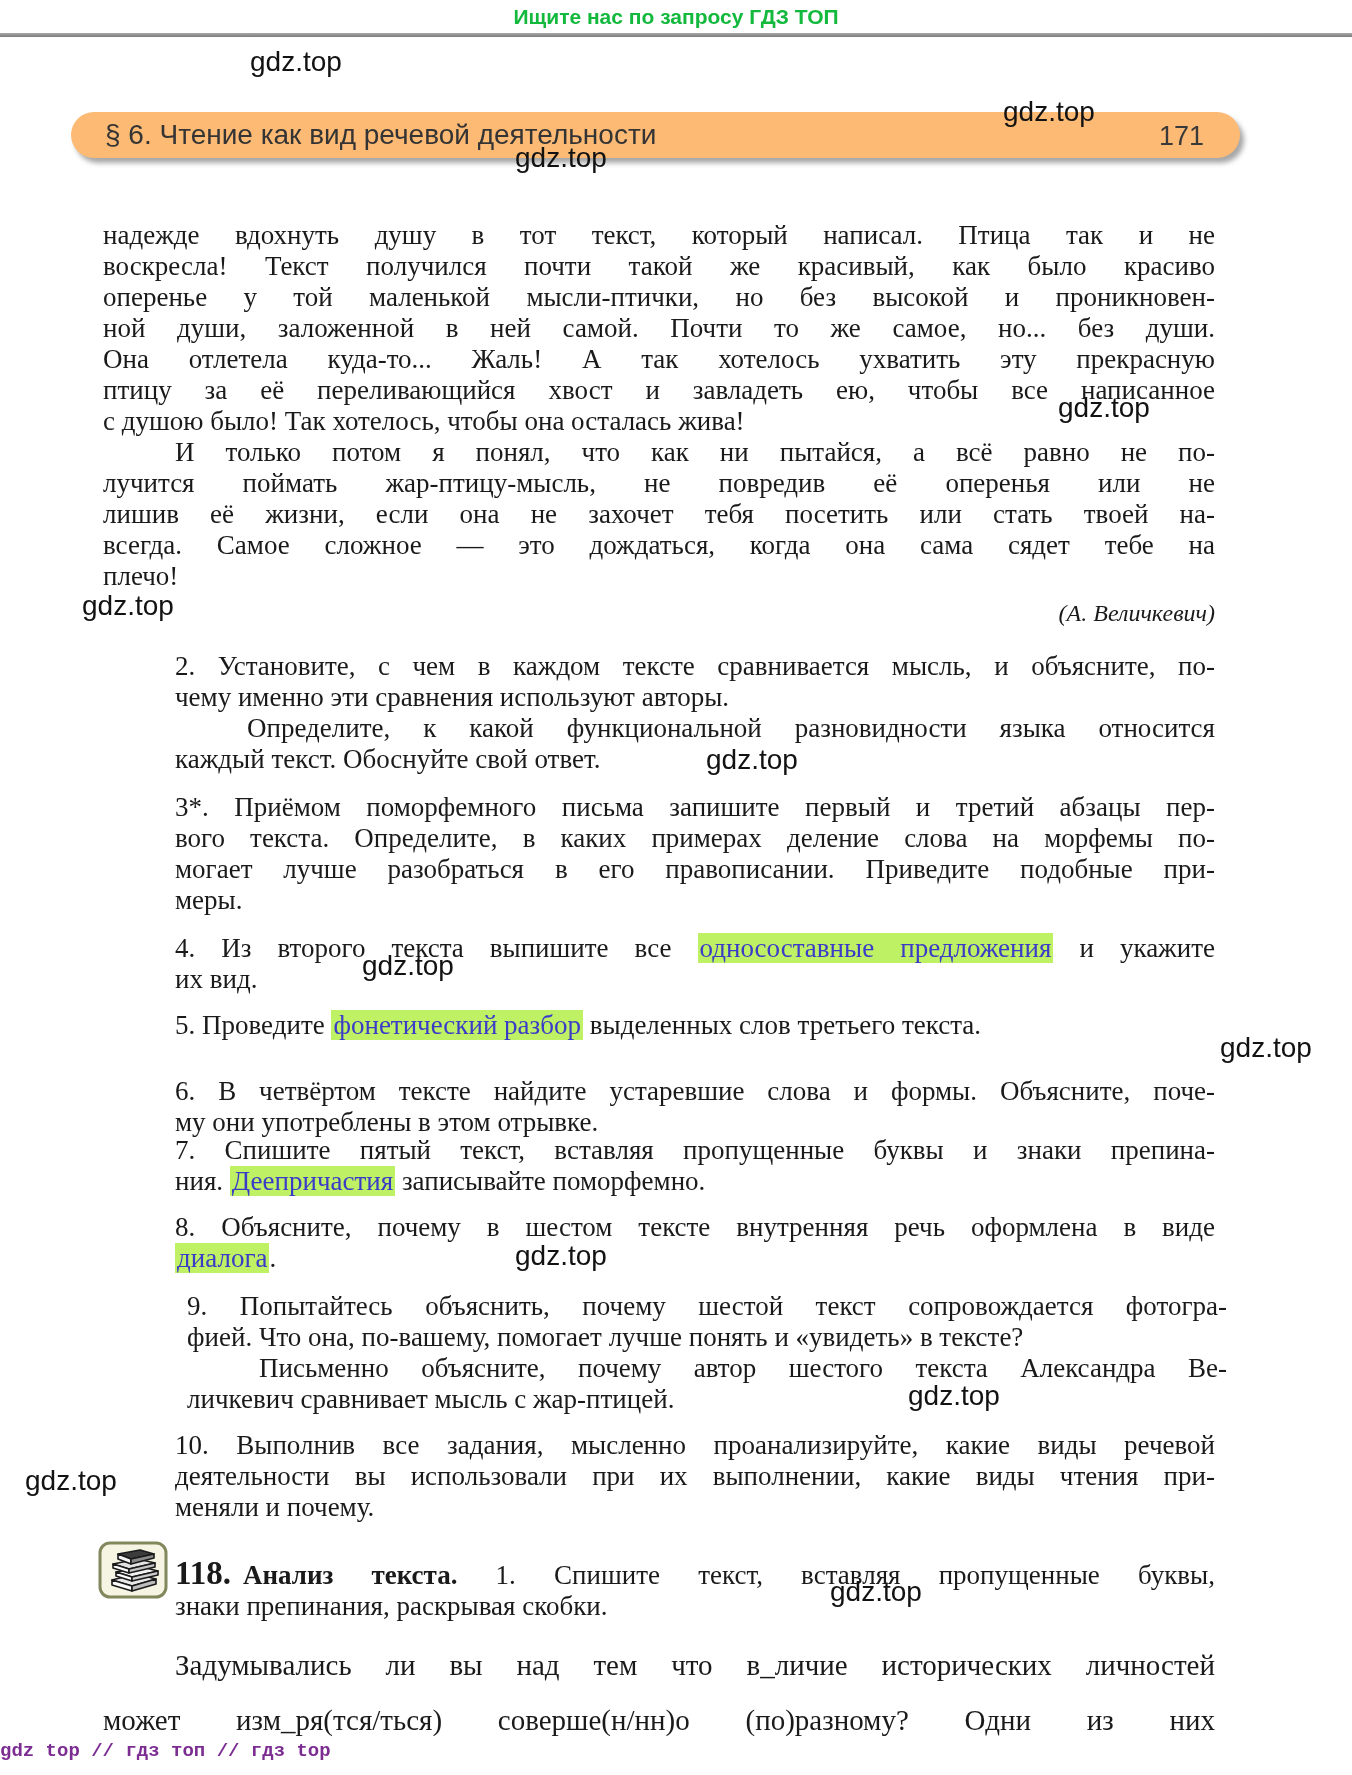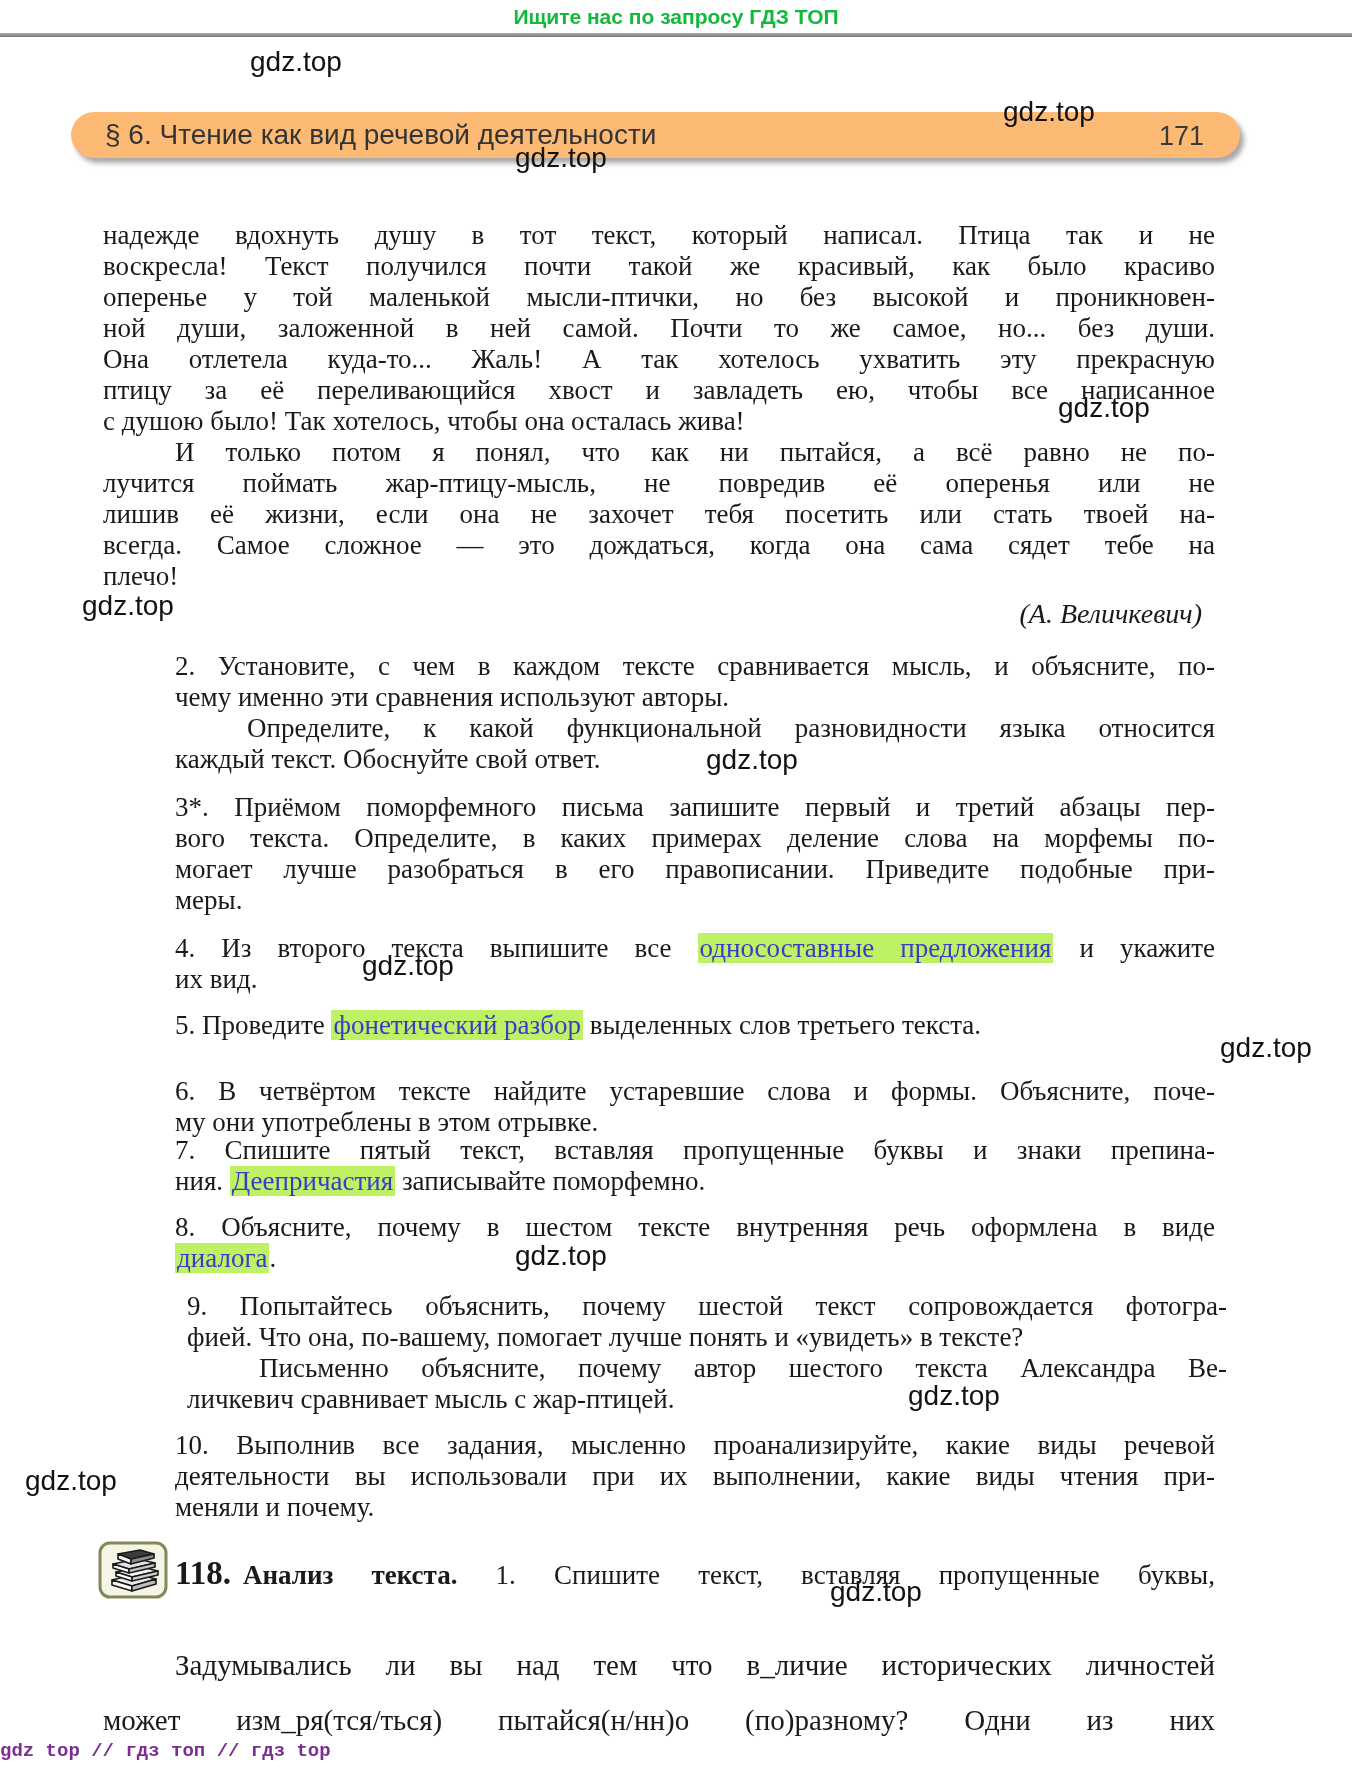--- a/index.html
+++ b/index.html
@@ -23,21 +23,21 @@
   
   .tblock{position:absolute;font-size:27px;--lh:31px;}
   .tblock .line{line-height:var(--lh);text-align:justify;}
   .tblock .line.j::after{content:"";display:inline-block;width:100%;height:0;}
   .tblock .line.j{margin-bottom:calc(0px - var(--lh));}
   .tblock .line.ind{text-indent:72px;}
   .tblock.t-right .line{text-align:right;}
 
   #p1{top:220px;left:103px;width:1112px;}
   #p2{top:437px;left:103px;width:1112px;}
-  #attr{top:598px;left:90px;width:1112px;font-size:28px;}
+  #attr{top:598px;left:103px;width:1112px;font-size:24px;}
   #ex2{top:651px;left:175px;width:1040px;}
   #ex3{top:792px;left:175px;width:1040px;}
   #ex4{top:933px;left:175px;width:1040px;}
   #ex5{top:1010px;left:175px;width:1040px;}
   #ex6{top:1076px;left:175px;width:1040px;}
   #ex7{top:1135px;left:175px;width:1040px;}
   #ex8{top:1212px;left:175px;width:1040px;}
   #ex9{top:1291px;left:187px;width:1040px;}
   #ex10{top:1430px;left:175px;width:1040px;}
   #ex147{top:1558px;left:175px;width:1040px;}
@@ -129,24 +129,25 @@
       <div class="line j ind"><span>Письменно объясните, почему автор шестого текста Александра Ве-</span></div>
       <div class="line"><span>личкевич сравнивает мысль с жар-птицей.</span></div>
     </div>
   <div class="tblock" id="ex10">
       <div class="line j"><span>10. Выполнив все задания, мысленно проанализируйте, какие виды речевой</span></div>
       <div class="line j"><span>деятельности вы использовали при их выполнении, какие виды чтения при-</span></div>
       <div class="line"><span>меняли и почему.</span></div>
     </div>
   <div class="tblock" id="ex147">
       <div class="line j"><span class="s-num">118.</span><span class="s-b">Анализ текста.</span><span> 1. Спишите текст, вставляя пропущенные буквы,</span></div>
+      <div class="line"><span>знаки препинания, раскрывая скобки.</span></div>
     </div>
   <div class="tblock" id="plast">
       <div class="line j ind"><span>Задумывались ли вы над тем что в_личие исторических личностей</span></div>
-      <div class="line j"><span>может изм_ря(тся/ться) пытайся(н/нн)о (по)разному? Одни из них</span></div>
+      <div class="line j"><span>может изм_ря(тся/ться) соверше(н/нн)о (по)разному? Одни из них</span></div>
     </div>
 
   <div class="ex-icon">
     <svg width="72" height="60" viewBox="0 0 72 60">
       <rect x="2" y="3" width="66" height="54" rx="10" fill="#f6f4e2" stroke="#82875c" stroke-width="3"></rect>
       <g stroke="#1a1a1a" stroke-width="1.6" stroke-linejoin="round">
         <polygon points="14,40 38,34 58,39 34,46" fill="#e8e8e8"></polygon>
         <polygon points="14,40 34,46 34,51 14,45" fill="#fafafa"></polygon>
         <polygon points="34,46 58,39 58,44 34,51" fill="#bdbdbd"></polygon>
         <polygon points="18,32 44,27 60,31 34,37" fill="#f2f2f2"></polygon>

